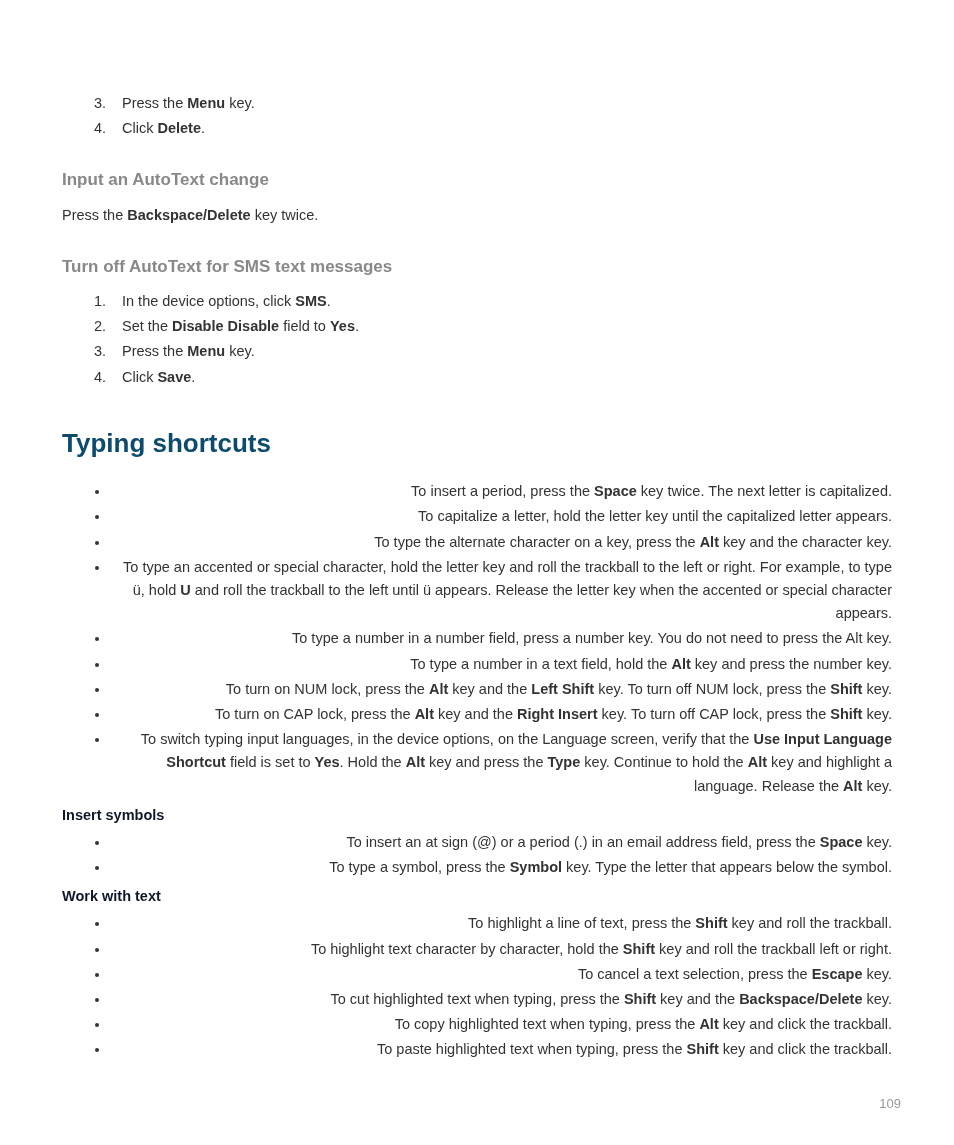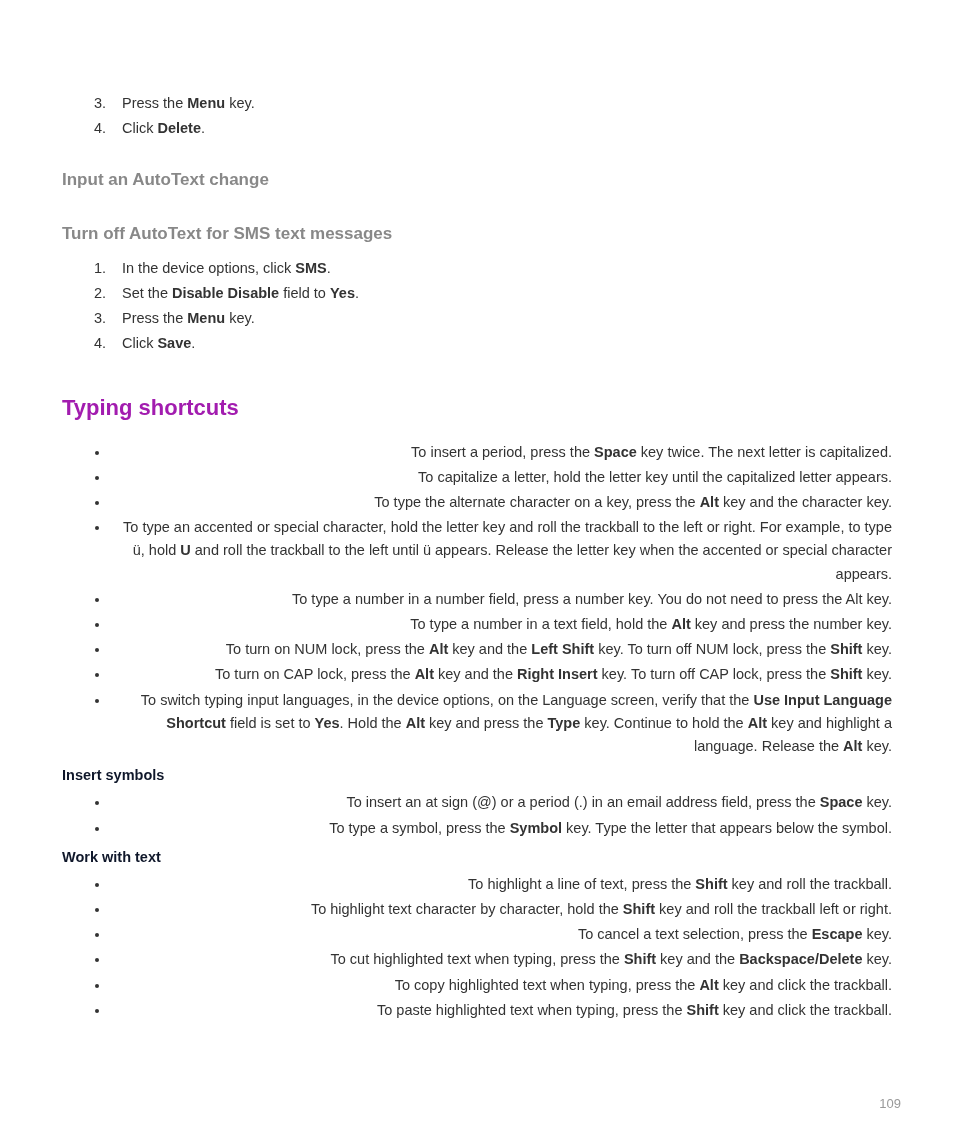--- a/index.html
+++ b/index.html
@@ -38,23 +38,23 @@
       text-align: right;
     }
     h2 {
       font-size: 17px;
       font-weight: bold;
       color: #888;
       margin-top: 26px;
       margin-bottom: 10px;
     }
     h1.major {
-      font-size: 22px;
+      font-size: 26px;
       font-weight: bold;
-      color: #a21caf;
+      color: #0c4a6e;
       margin-top: 34px;
       margin-bottom: 16px;
     }
     p.body {
       margin-top: 6px;
       margin-bottom: 6px;
     }
     .subhead {
       font-weight: bold;
       color: #0f172a;
@@ -79,20 +79,23 @@
 <body>
 
 <div class="indent-wrap">
 
   <ol id="intro-list" start="3">
       <li>Press the <strong>Menu</strong> key.</li>
       <li>Click <strong>Delete</strong>.</li>
     </ol>
 
   <h2>Input an AutoText change</h2>
+  <p class="body">
+    <span>Press the </span><strong>Backspace/Delete</strong><span> key twice.</span>
+  </p>
 
   <h2>Turn off AutoText for SMS text messages</h2>
   <ol id="turnoff-list">
       <li>In the device options, click <strong>SMS</strong>.</li>
       <li>Set the <strong>Disable Disable</strong> field to <strong>Yes</strong>.</li>
       <li>Press the <strong>Menu</strong> key.</li>
       <li>Click <strong>Save</strong>.</li>
     </ol>
 
   <h1 class="major">Typing shortcuts</h1>

